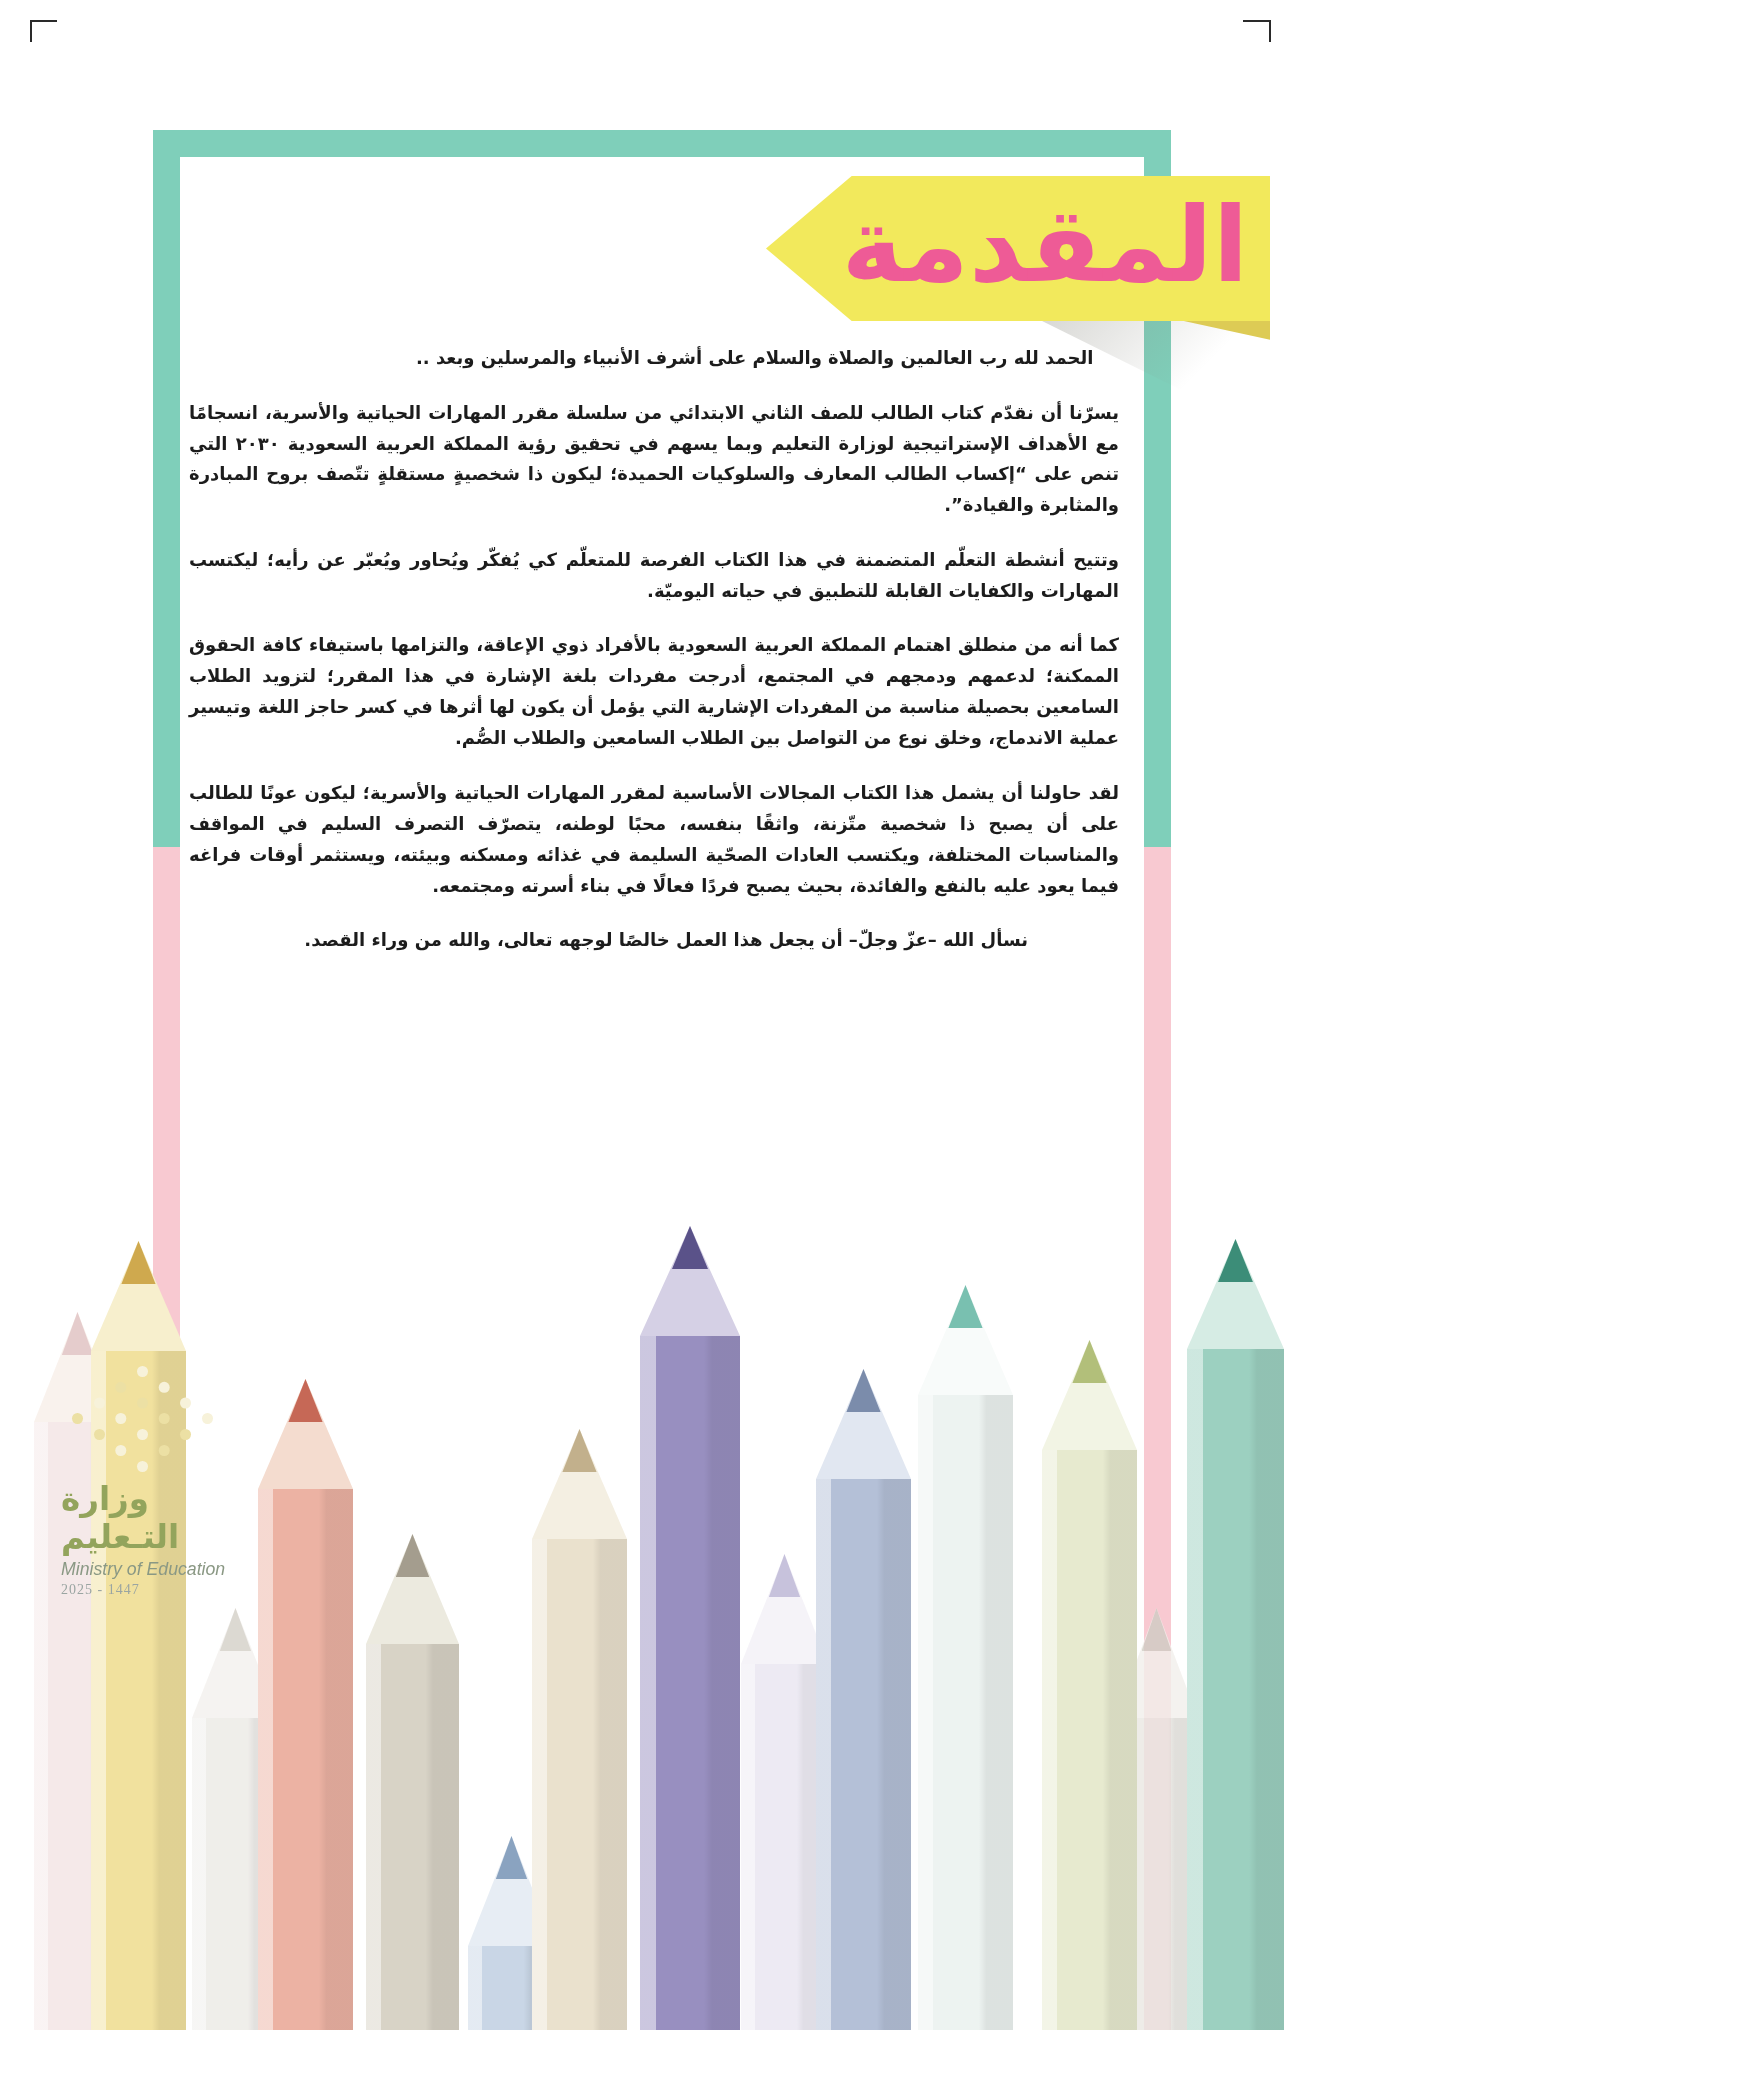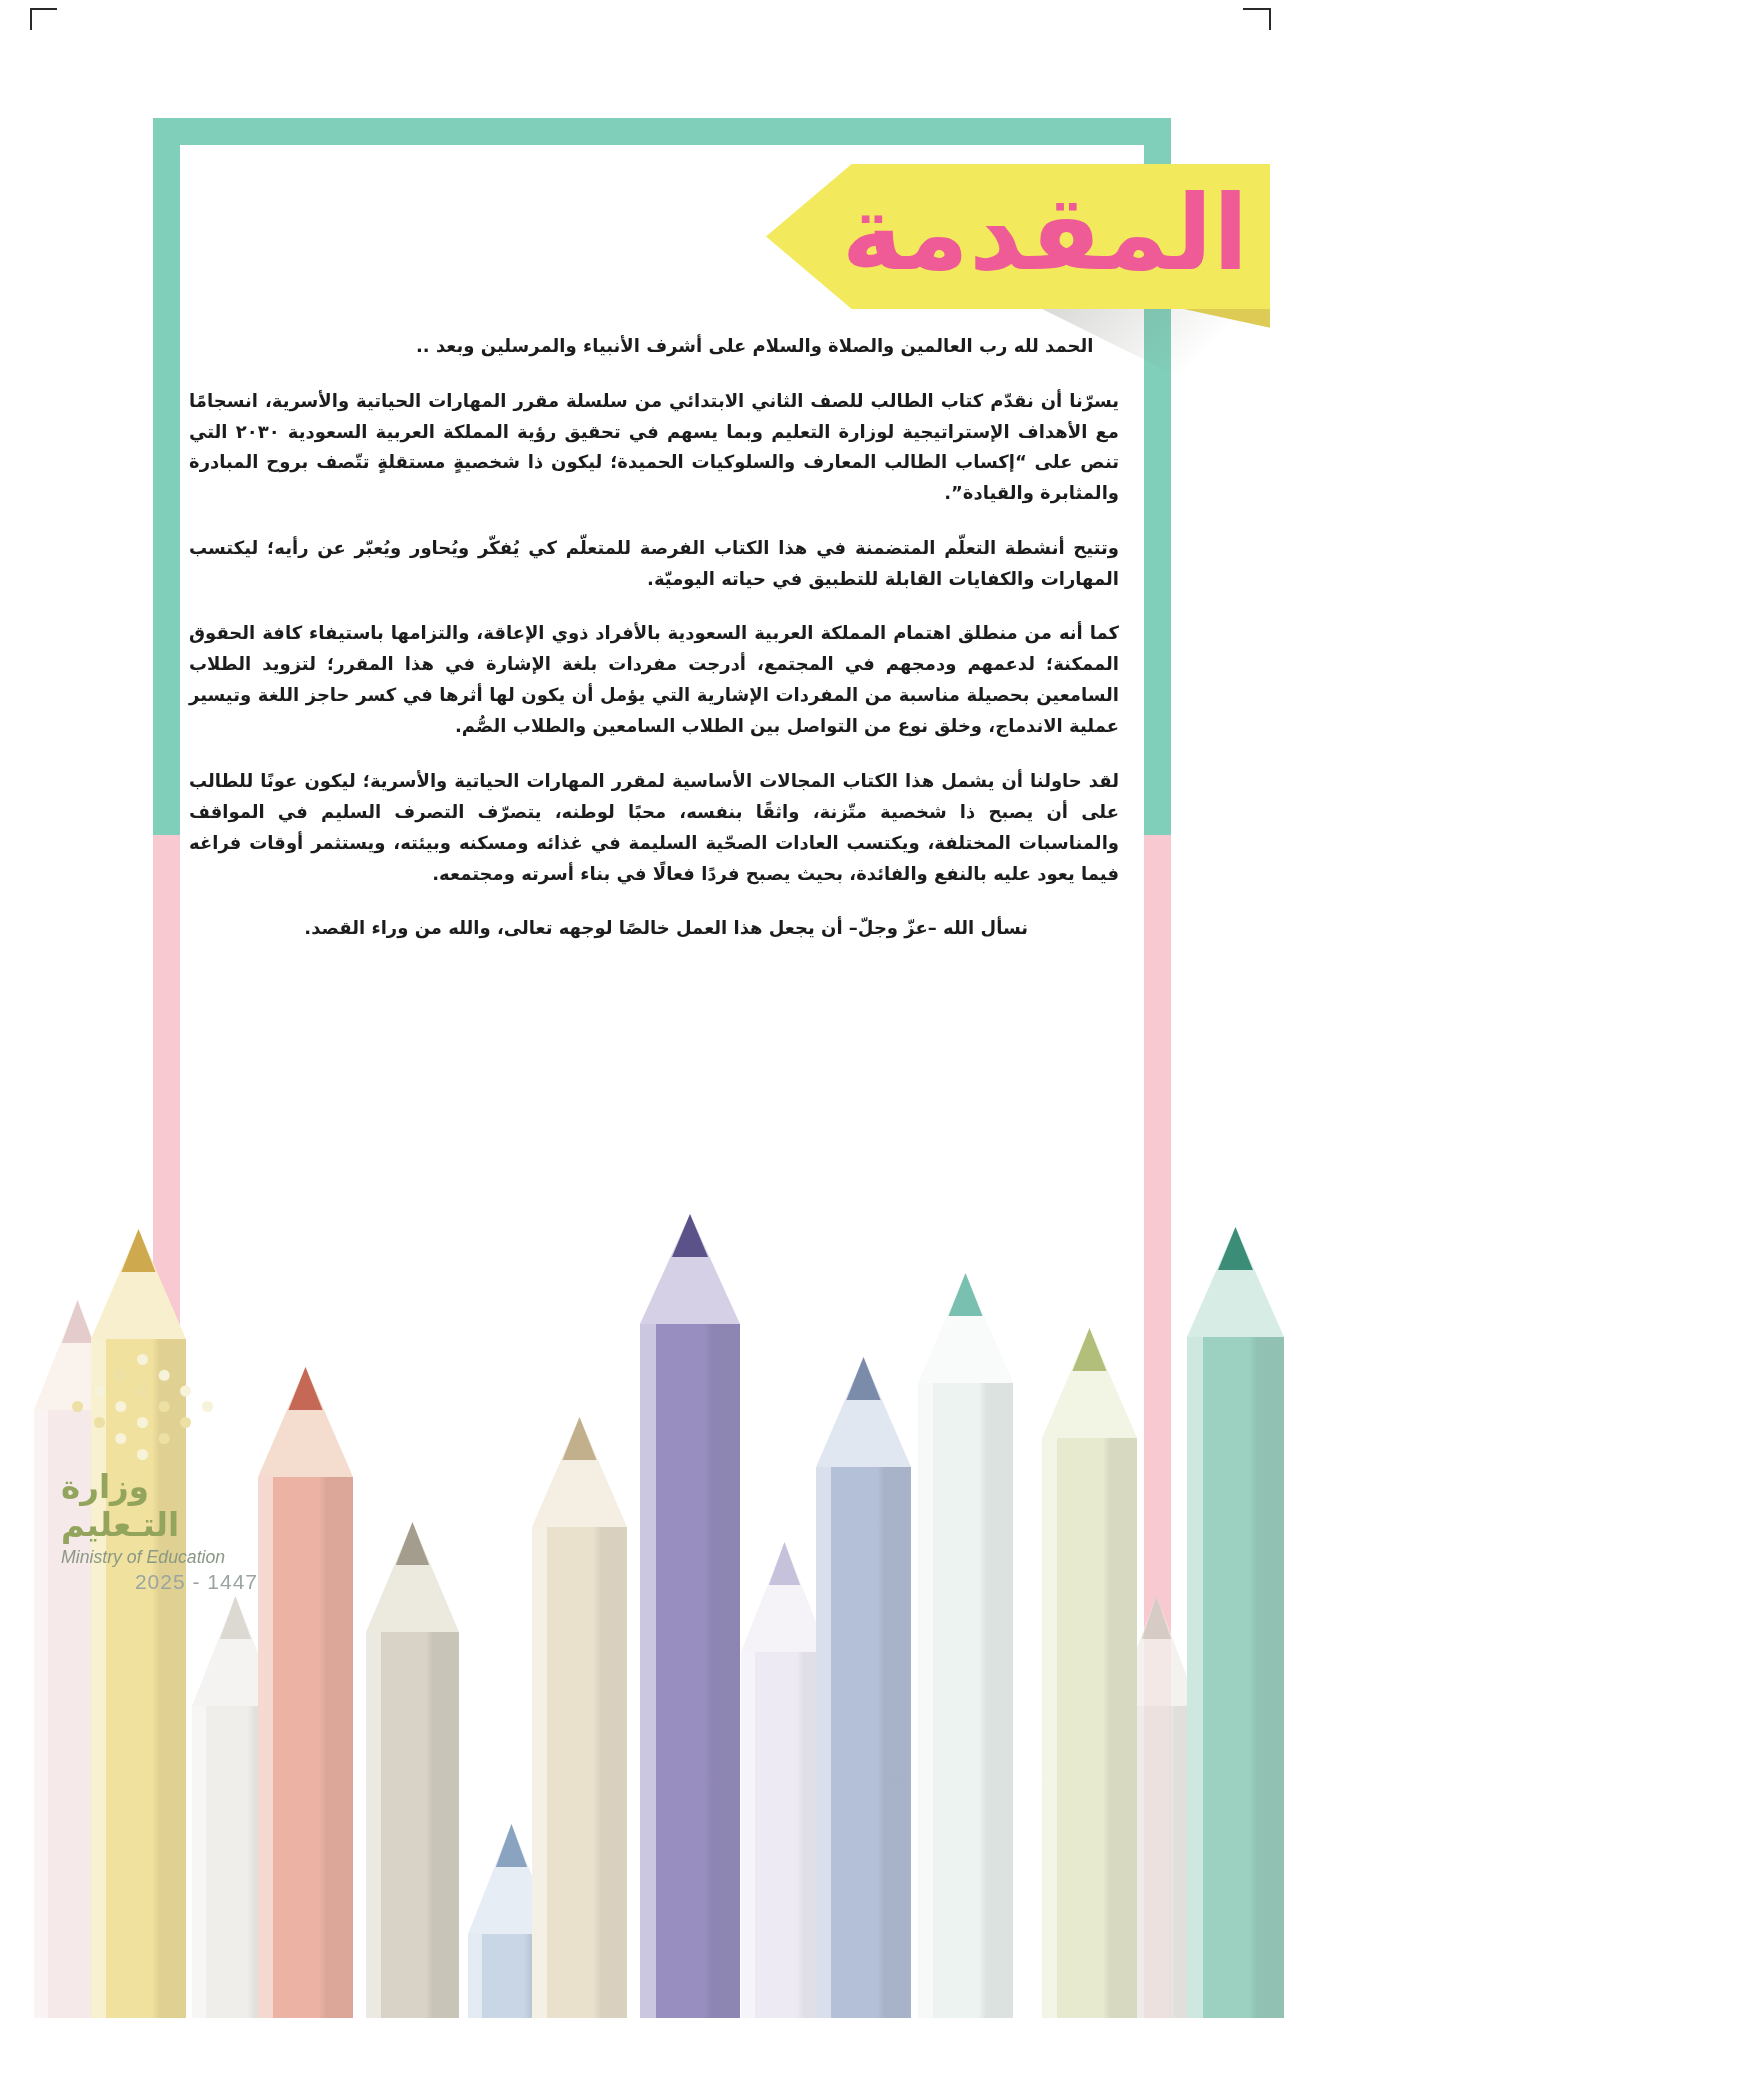--- a/index.html
+++ b/index.html
@@ -1,21 +1,21 @@
 <!DOCTYPE html>
 <html lang="ar"><head>
 <meta charset="utf-8">
 <style>
   * { margin:0; padding:0; box-sizing:border-box; }
   html,body { background:#ffffff; }
   body { font-family:"DejaVu Sans", sans-serif; }
 
   .page{
     position:relative; width:1744px; height:2018px;
-    background:#ffffff; overflow:hidden; margin:0 auto;
+    background:#ffffff; overflow:hidden; margin:12px auto;
   }
 
   
   .crop{ position:absolute; width:27.6px; height:21.7px; z-index:0; border:0 solid #2a2a2a; }
   .crop.tl{ left:29.6px;  top:7.9px;    border-left-width:2px;  border-top-width:2px; }
   .crop.tr{ left:1243px;top:7.9px;    border-right-width:2px; border-top-width:2px; }
   .crop.bl{ left:29.6px;  top:2063px; border-left-width:2px;  border-bottom-width:2px; }
   .crop.br{ left:1243px;top:2063px; border-right-width:2px; border-bottom-width:2px; }
 
   
@@ -86,21 +86,21 @@
     box-shadow:
       -21.7px 15.8px 0 #ece0a4,  21.7px 15.8px 0 #f7f2da,
       -43px 31.5px 0 #f7f2da,   0px 31.5px 0 #ece0a4,  43px 31.5px 0 #f7f2da,
       -65px 47px 0 #ece0a4, -21.7px 47px 0 #f7f2da,  21.7px 47px 0 #ece0a4, 65px 47px 0 #f7f2da,
       -43px 63px 0 #ece0a4,   0px 63px 0 #f7f2da,  43px 63px 0 #ece0a4,
       -21.7px 79px 0 #f7f2da,  21.7px 79px 0 #ece0a4,
         0px 95px 0 #f7f2da;
   }
   .moe .ar{ font-size:32.5px; font-weight:bold; color:#93a45c; direction:rtl; text-align:left; }
   .moe .en{ font-family:"Liberation Sans", sans-serif; font-size:17.7px; color:#8a9884; margin-top:3px;font-style:italic; }
-  .moe .yr{ font-family:Liberation Sans, sans-serif; font-size:21px; color:#9aa5a2; margin-top:2px; letter-spacing:1px;text-align:right; }
+  .moe .yr{ font-family:Liberation Serif, serif; font-size:14px; color:#9aa5a2; margin-top:2px; letter-spacing:1px; }
 </style>
 </head>
 <body>
 
 <div class="page">
 
   <div class="crop tl"></div>
   <div class="crop tr"></div>
   <div class="crop bl"></div>
   <div class="crop br"></div>

